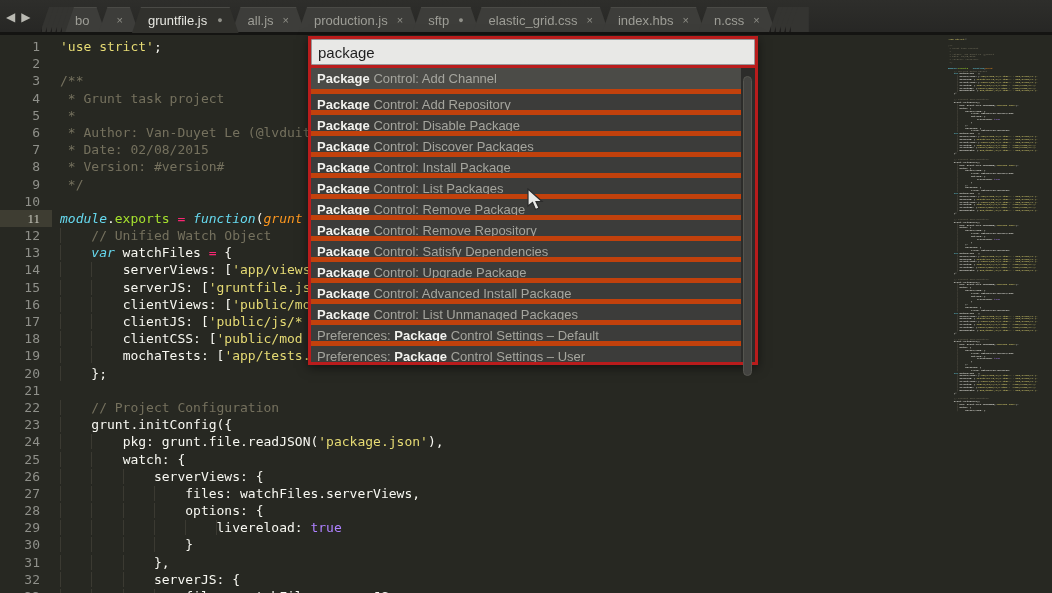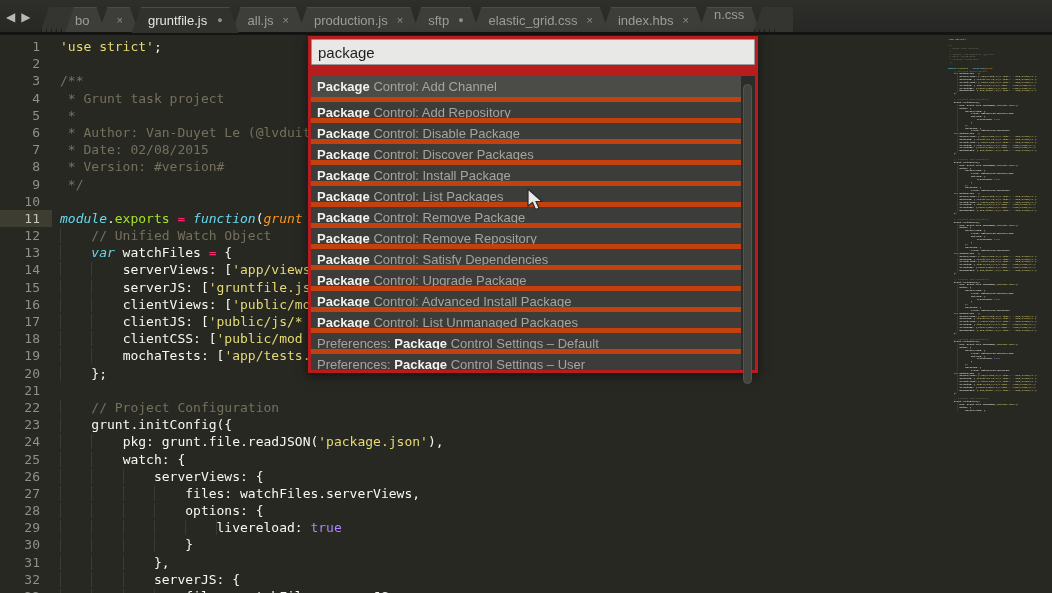--- a/index.html
+++ b/index.html
@@ -18,28 +18,28 @@
     background:#343431;clip-path:polygon(9px 0,100% 0,100% 100%,0 100%);
     box-shadow:inset 2px 0 0 #201f1e;}
   .tab{position:relative;height:26px;display:flex;align-items:center;gap:7px;
     padding:0 16px;margin-right:-7px;font-size:13px;color:#9d9d96;background:#3d3d3a;
     clip-path:polygon(9px 0,calc(100% - 9px) 0,100% 100%,0 100%);
     box-shadow:inset 0 1px 0 #4a4a46;white-space:nowrap;}
   .tab.active{background:#31312d;color:#e6e6e0;z-index:2;gap:8px;}
   .tab .close{font-size:11px;color:#8f8f88;margin-left:2px;}
   .tab .dot{font-size:9px;color:#8f8f88;margin-left:2px;}
   .tab.trunc-first{padding-left:10px;max-width:46px;overflow:hidden;}
-  .tab.trunc-last{max-width:86px;overflow:hidden;flex-direction:column;}
+  .tab.trunc-last{max-width:86px;overflow:hidden;}
 
   
   #editor{position:absolute;left:0;top:35px;width:1052px;height:558px;overflow:hidden;z-index:1;
     font-family:"DejaVu Sans Mono","Liberation Mono",monospace;font-size:13px;line-height:17.2px;}
   #gutter{position:absolute;left:0;top:3px;width:40px;text-align:right;color:#8f908a;}
   #gutter .lnum{height:17.2px;}
-  #gutter .lnum.cur{background:#3e3d32;box-shadow:0 0 0 0 #3e3d32, 12px 0 0 0 #3e3d32;color:#c2c2b7;}
+  #gutter .lnum.cur{background:#3e3d32;box-shadow:0 0 0 0 #3e3d32, 12px 0 0 0 #3e3d32;color:#c2c2b7;font-family:Liberation Serif, serif;}
   #code{position:absolute;left:60px;top:3px;white-space:pre;}
   .cline{height:17.2px;}
   .tk-plain{color:#f8f8f2}
   .tk-str{color:#e6db74}
   .tk-cmt{color:#75715e}
   .tk-kw{color:#66d9ef;font-style:italic}
   .tk-fn{color:#a6e22e}
   .tk-op{color:#f92672}
   .tk-param{color:#fd971f;font-style:italic}
   .tk-const{color:#ae81ff}
@@ -50,21 +50,21 @@
   #minimapInner{transform:scale(0.30);transform-origin:0 0;width:330px;
     font-family:"DejaVu Sans Mono","Liberation Mono",monospace;font-size:8px;line-height:9.5px;white-space:pre;}
   #minimapInner .cline{height:9.5px;}
 
   
   #palette{position:absolute;left:308px;top:36px;width:450px;background:#b91c1c;
     padding:3px;box-sizing:border-box;z-index:5;box-shadow:0 3px 10px rgba(0,0,0,.5);}
   #palette-input{display:block;width:100%;height:26px;box-sizing:border-box;background:#e8e8e6;
     border:1px solid #98989a;color:#1f1f1f;font-size:15px;padding:0 6px;
     font-family:"Liberation Sans",sans-serif;outline:none;border-radius:1px;}
-  #palette-body{display:flex;margin-top:11px;}
+  #palette-body{display:flex;margin-top:3px;}
   #palette-list{flex:1;}
   .prow{height:21px;line-height:21px;padding-left:6px;font-size:13px;color:#a5a59e;
     background:#3c3c3a;border-top:5px solid #c2410c;box-sizing:border-box;white-space:nowrap;overflow:hidden;}
   .prow:first-child{border-top:none;}
   .prow.selected{background:#4b4b47;}
   .prow b{color:#f2f2ee;font-weight:bold;}
   #palette-scroll{width:14px;position:relative;background:#2c2c2a;}
   #palette-thumb{position:absolute;left:2px;top:8px;width:9px;height:300px;border-radius:5px;
     background:#434340;border:1px solid #55554f;box-sizing:border-box;}
 

